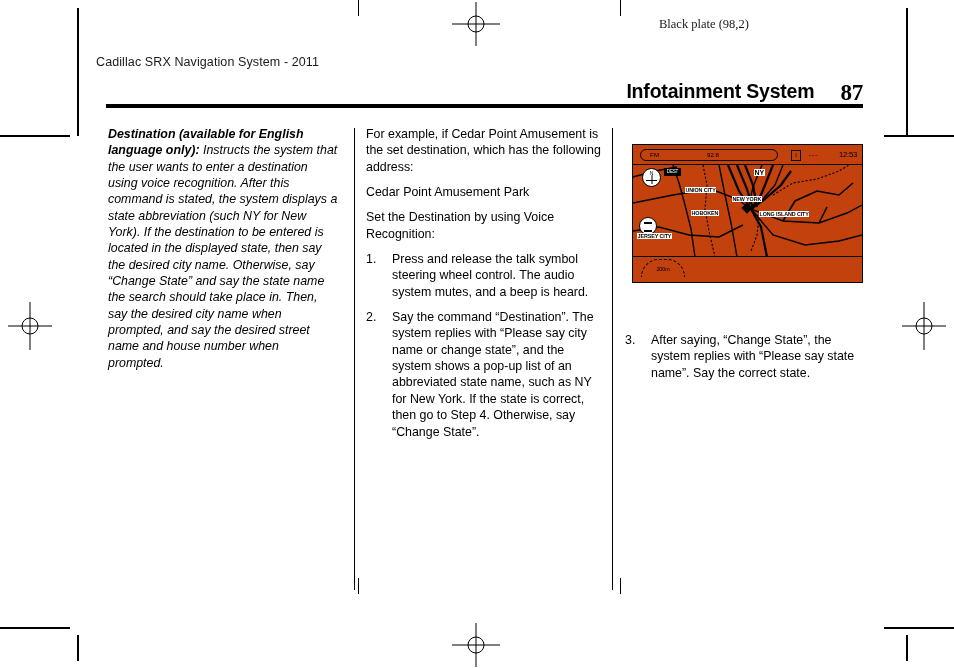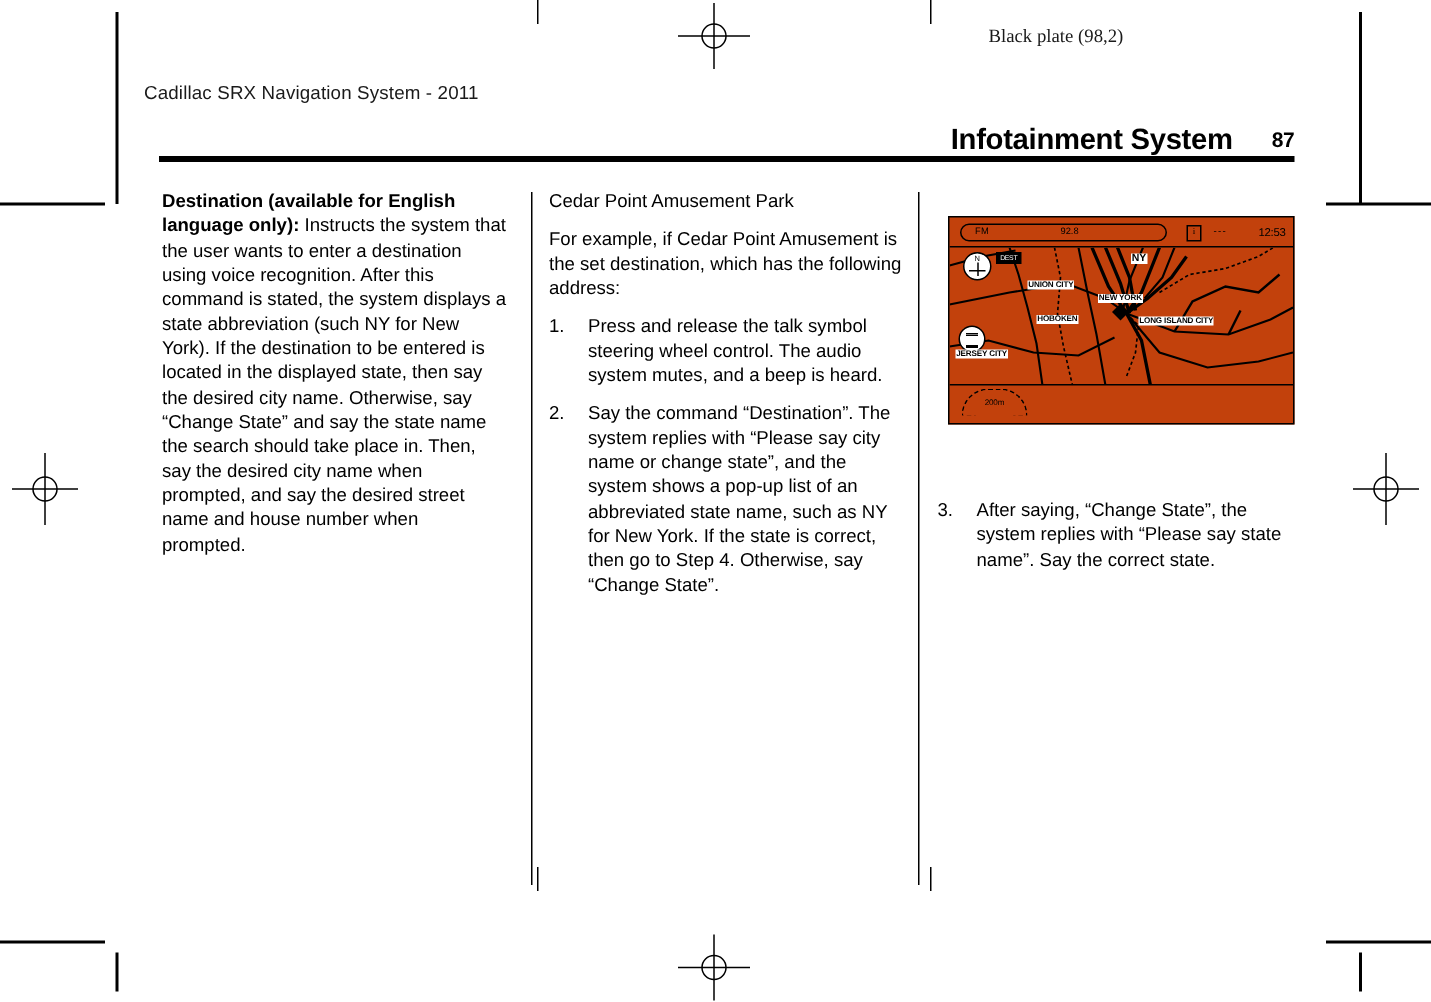--- a/index.html
+++ b/index.html
@@ -71,53 +71,54 @@
   }
 
   
   .page-title-row {
     position: absolute;
     left: 106px;
     right: 91px;
     top: 80px;
     height: 26px;
     display: flex;
-    align-items: center;
+    align-items: flex-start;
     justify-content: flex-end;
   }
   .page-title {
     font-size: 19.5px;
     font-weight: bold;
     letter-spacing: -0.2px;
   }
   .page-number {
-    font-size: 14px;
+    font-size: 23px;
     font-weight: bold;
     margin-left: 26px;
     letter-spacing: -0.2px;
+    font-family: Liberation Serif, serif;
   }
   .title-rule {
     position: absolute;
     left: 106px;
     width: 757px;
     top: 104px;
     height: 3.5px;
     background: #000;
   }
 
   
   .col {
     position: absolute;
     top: 126px;
     font-size: 12.4px;
     line-height: 16.35px;
     color: #000;
   }
   .col p { margin: 0 0 9px 0; }
-  .col p:last-child { margin-bottom: 4px; }
+  .col p:last-child { margin-bottom: 4px; font-style: italic; }
   .lead { font-weight: bold; }
 
   #col1 { left: 108px;  width: 230px; }
   #col2 { left: 366px;  width: 235px; }
   #col3 { left: 625px;  width: 240px; }
 
   .col-div {
     position: absolute;
     width: 1.3px;
     background: #000;
@@ -379,22 +380,23 @@
 <div class="title-rule"></div>
 
 <div class="col-div div-1"></div>
 <div class="col-div div-2"></div>
 
 <div class="col" id="col1">
   <p><span class="lead">Destination (available for English language only):</span><span> Instructs the system that the user wants to enter a destination using voice recognition. After this command is stated, the system displays a state abbreviation (such NY for New York). If the destination to be entered is located in the displayed state, then say the desired city name. Otherwise, say “Change State” and say the state name the search should take place in. Then, say the desired city name when prompted, and say the desired street name and house number when prompted.</span></p>
 </div>
 
 <div class="col" id="col2">
+  <p>For example, if Cedar Point Amusement is the set destination, which has the following address:</p>
   <p>Cedar Point Amusement Park</p>
-  <p>For example, if Cedar Point Amusement is the set destination, which has the following address:</p>
+  <p>Set the Destination by using Voice Recognition:</p>
   <ol class="steps">
     <li>
       <span class="num">1.</span>
       <span>Press and release the talk symbol steering wheel control. The audio system mutes, and a beep is heard.</span>
     </li>
     <li>
       <span class="num">2.</span>
       <span>Say the command “Destination”. The system replies with “Please say city name or change state”, and the system shows a pop-up list of an abbreviated state name, such as NY for New York. If the state is correct, then go to Step 4. Otherwise, say “Change State”.</span>
     </li>
   </ol>

